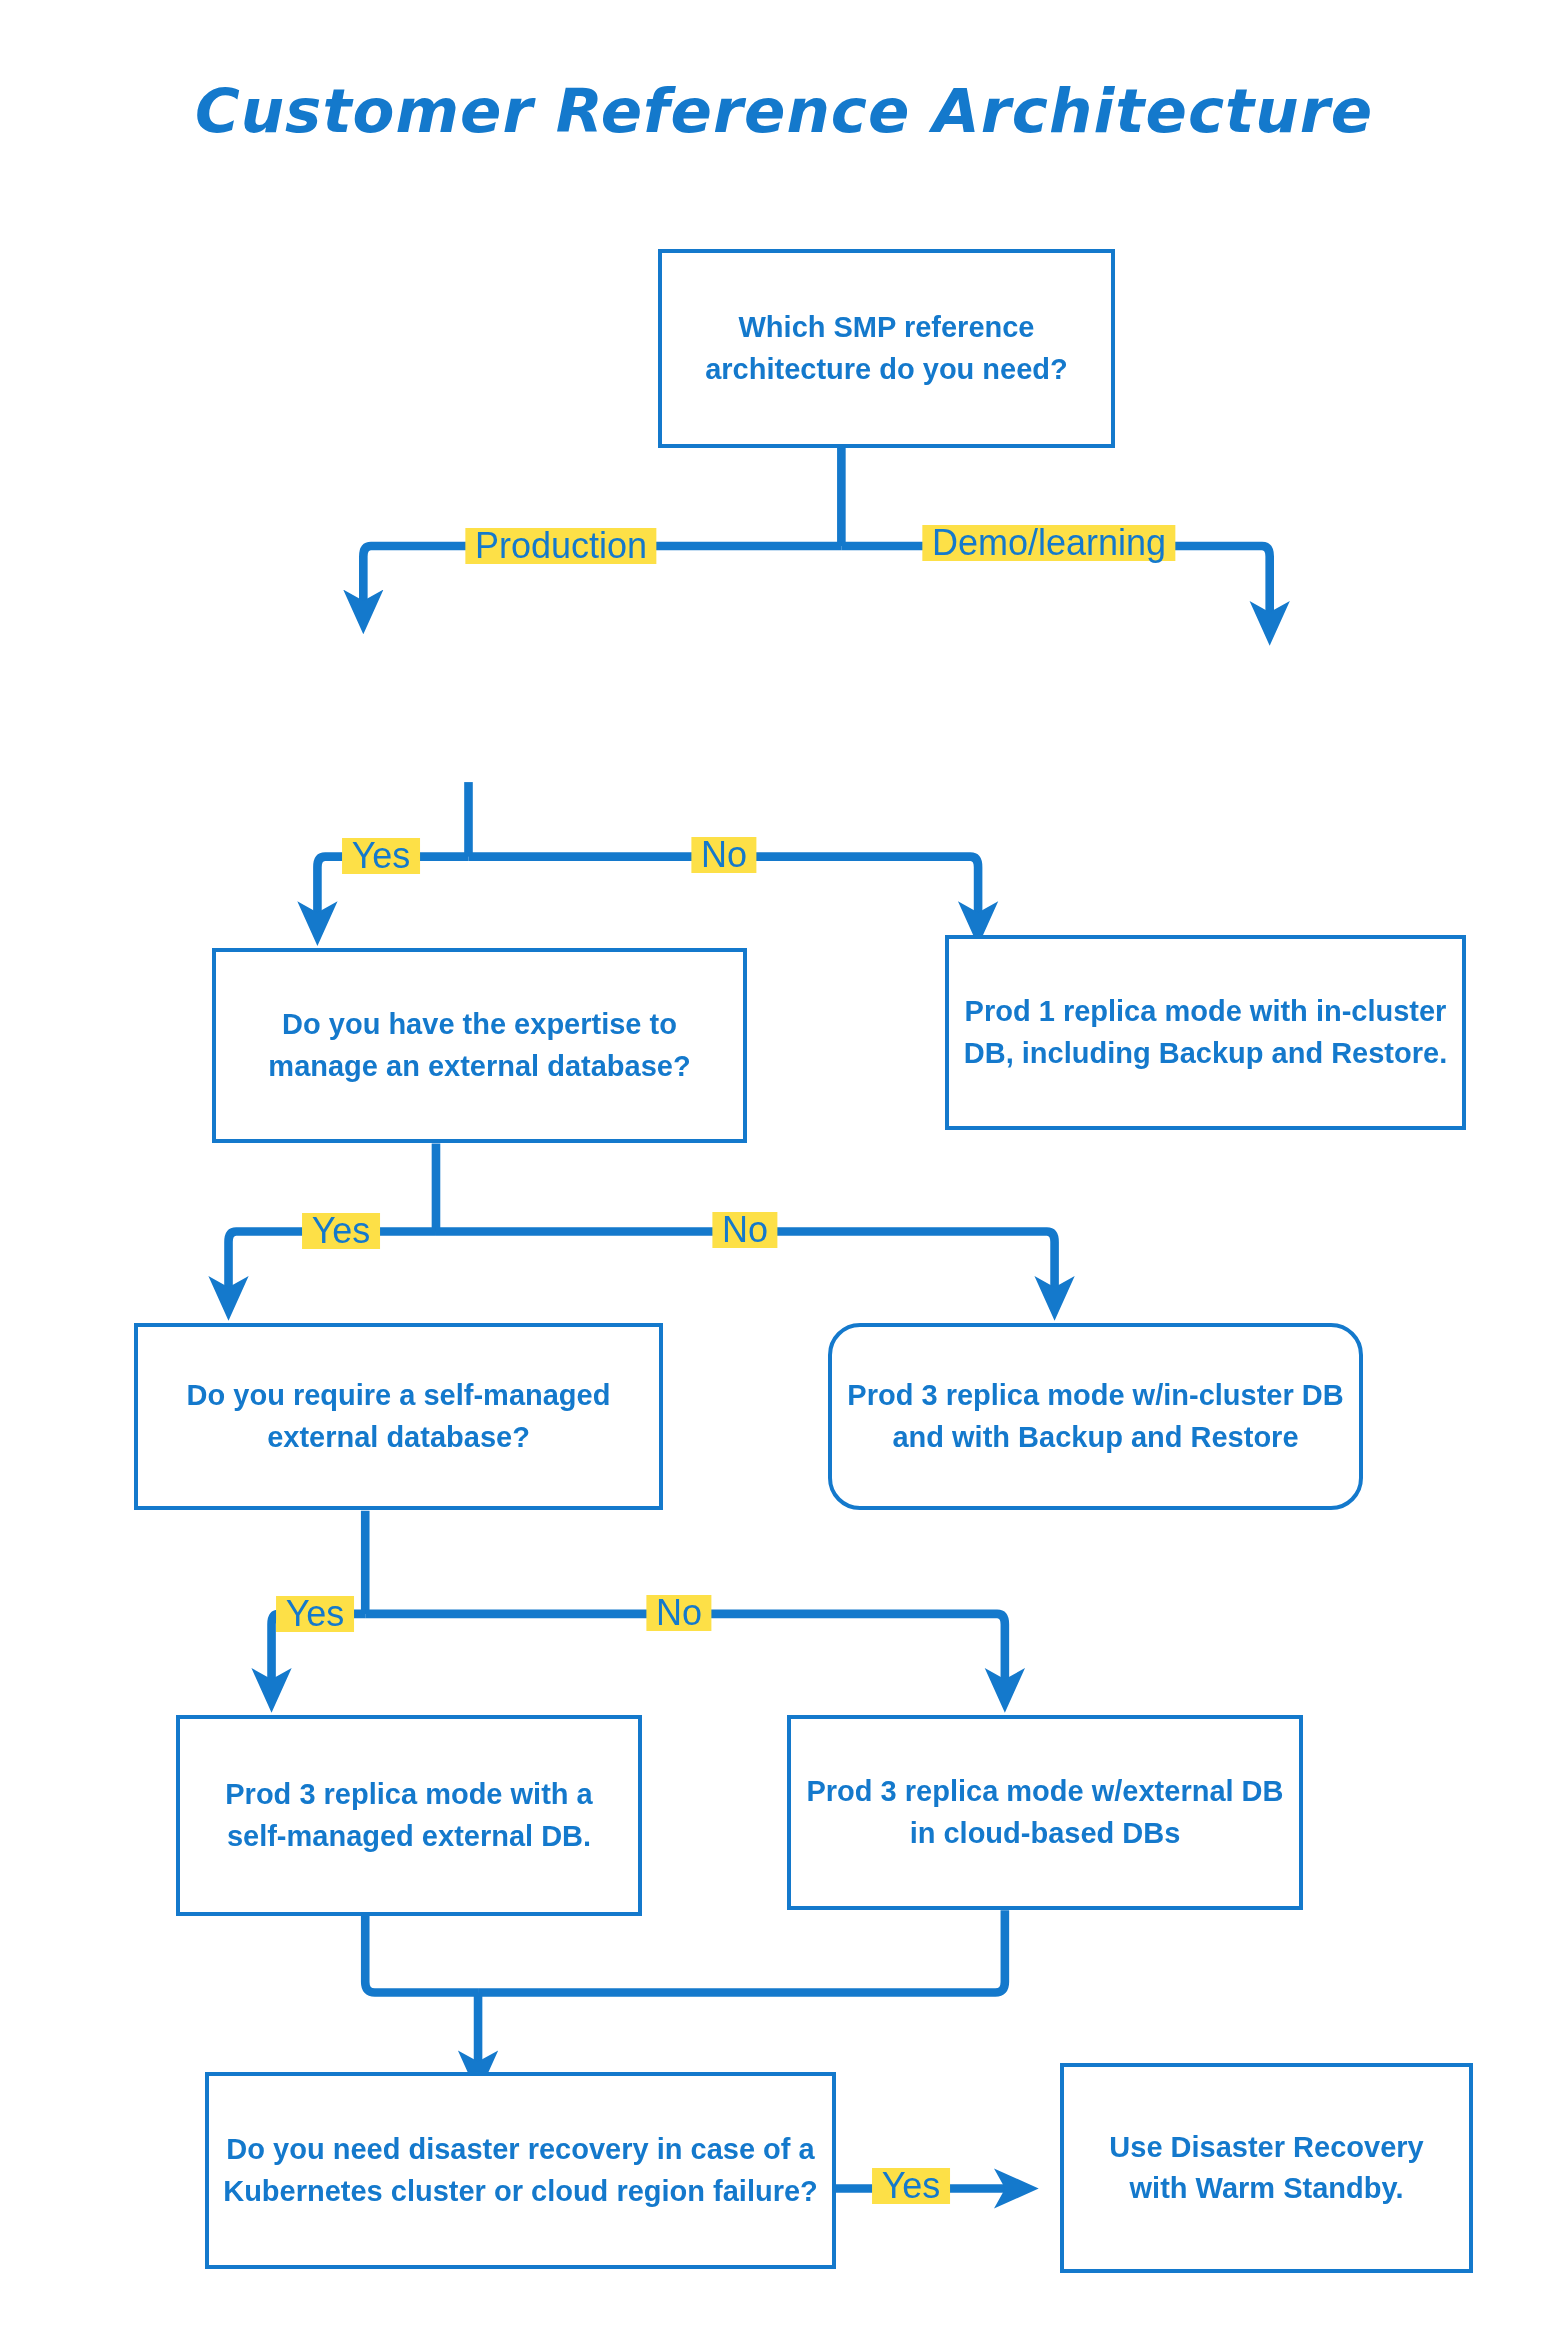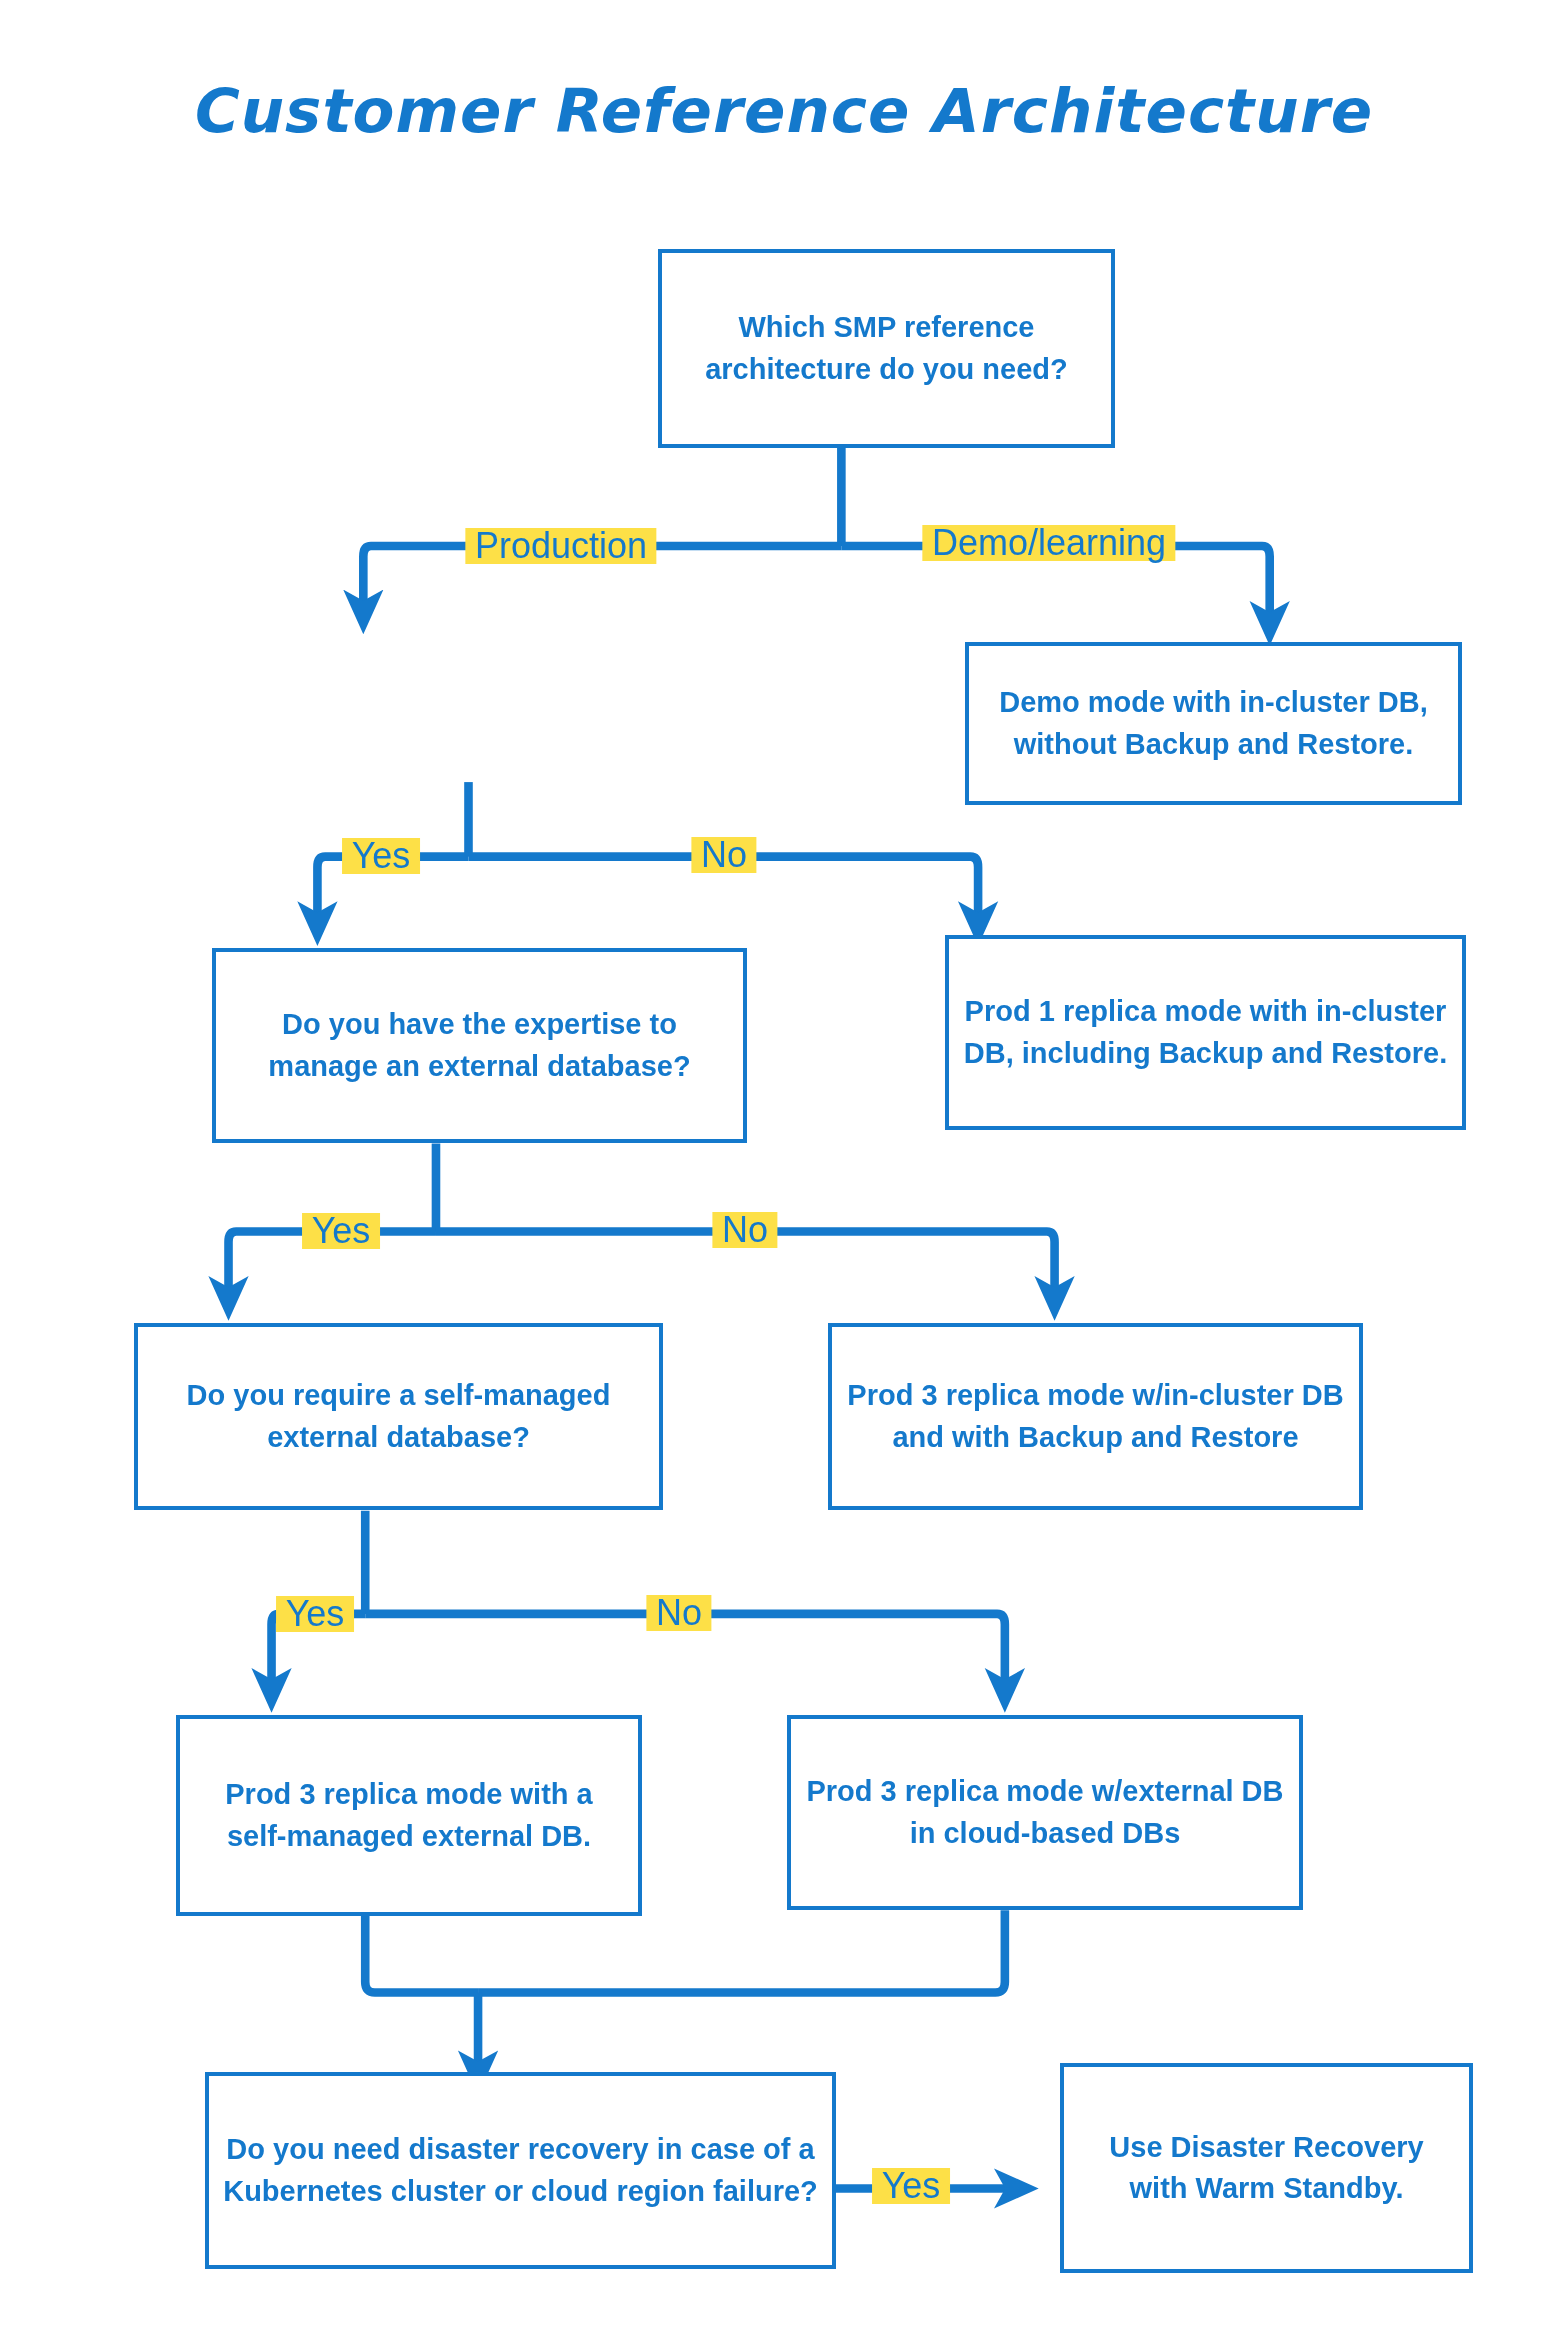--- a/index.html
+++ b/index.html
@@ -116,37 +116,34 @@
 
       <path d="M 828 2289 L 1063 2289" marker-end="url(#arrow)"></path>
     </g>
   </svg>
 
   <div class="node" style="left:614px; top:249px; width:457px; height:199px;">
     <span>Which SMP reference architecture do you need?</span>
   </div>
 
 
-  <div class="node" style="left:921px; top:642px; width:497px; height:163px;">
-    <span>Demo mode with in-cluster DB, without Backup and Restore.</span>
-  </div>
 
   <div class="node" style="left:168px; top:948px; width:535px; height:195px;">
     <span>Do you have the expertise to manage an external database?</span>
   </div>
 
   <div class="node" style="left:901px; top:935px; width:521px; height:195px;">
     <span>Prod 1 replica mode with in-cluster DB, including Backup and Restore.</span>
   </div>
 
   <div class="node" style="left:90px; top:1323px; width:529px; height:187px;">
     <span>Do you require a self-managed external database?</span>
   </div>
 
-  <div class="node" style="left:784px; top:1323px; width:535px; height:187px;">
+  <div class="node" style="left:784px; top:1323px; width:535px; height:187px;border-radius:32px;">
     <span>Prod 3 replica mode w/in-cluster DB and with Backup and Restore</span>
   </div>
 
   <div class="node" style="left:132px; top:1715px; width:466px; height:201px;">
     <span>Prod 3 replica mode with a self-managed external DB.</span>
   </div>
 
   <div class="node" style="left:743px; top:1715px; width:516px; height:195px;">
     <span>Prod 3 replica mode w/external DB in cloud-based DBs</span>
   </div>

